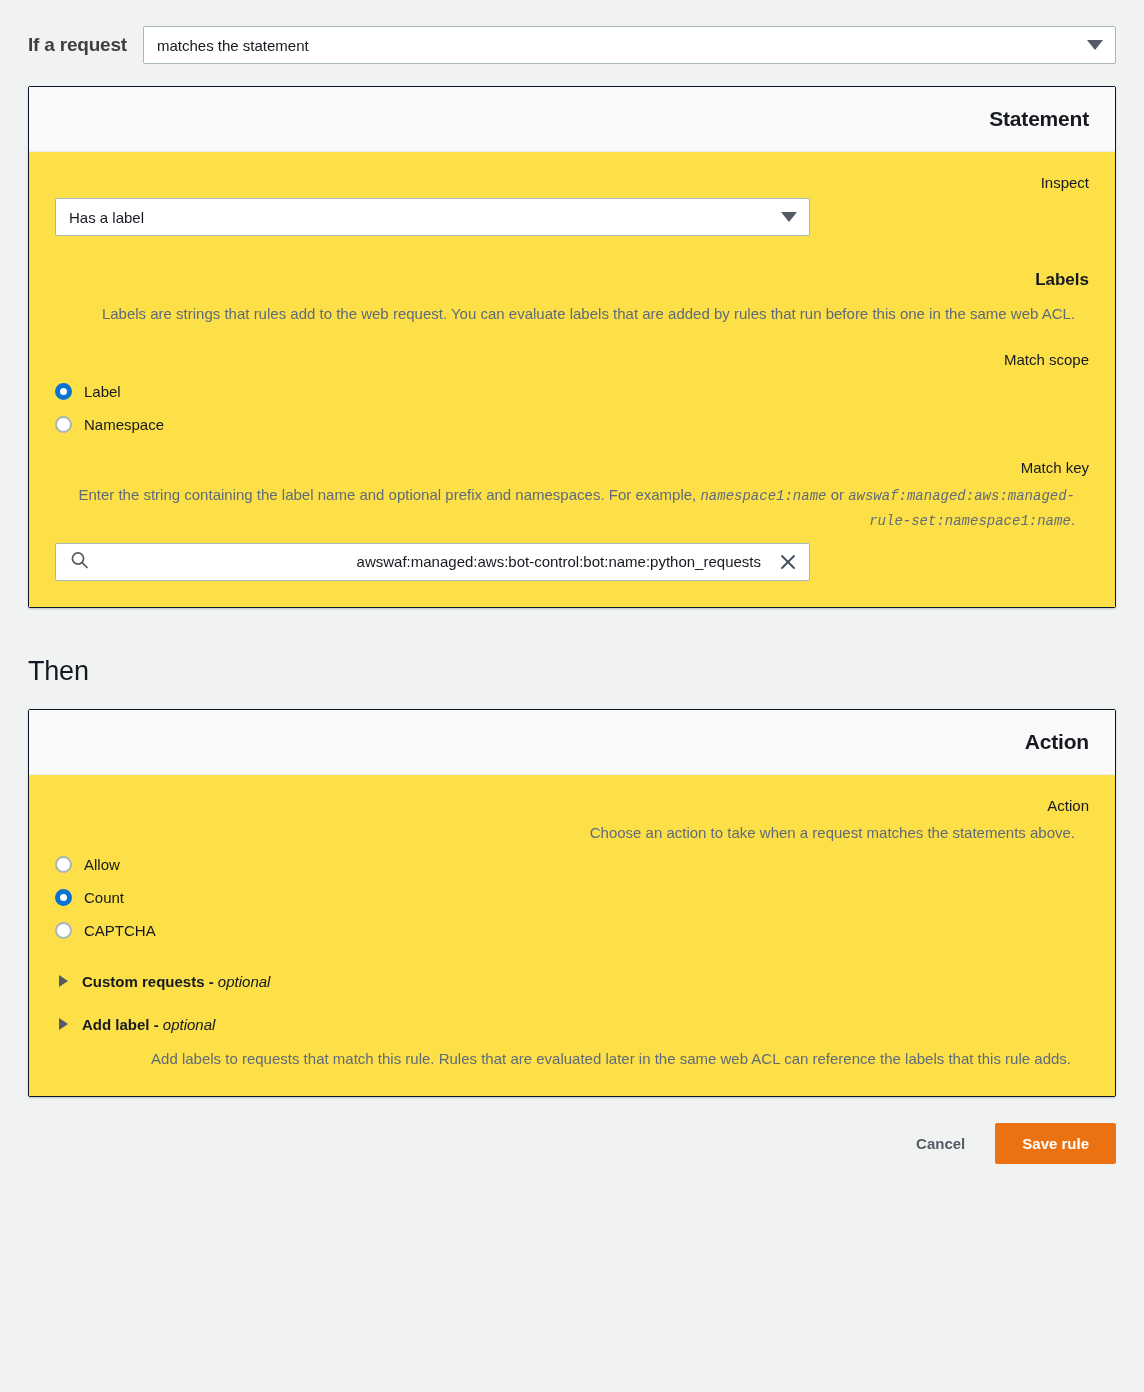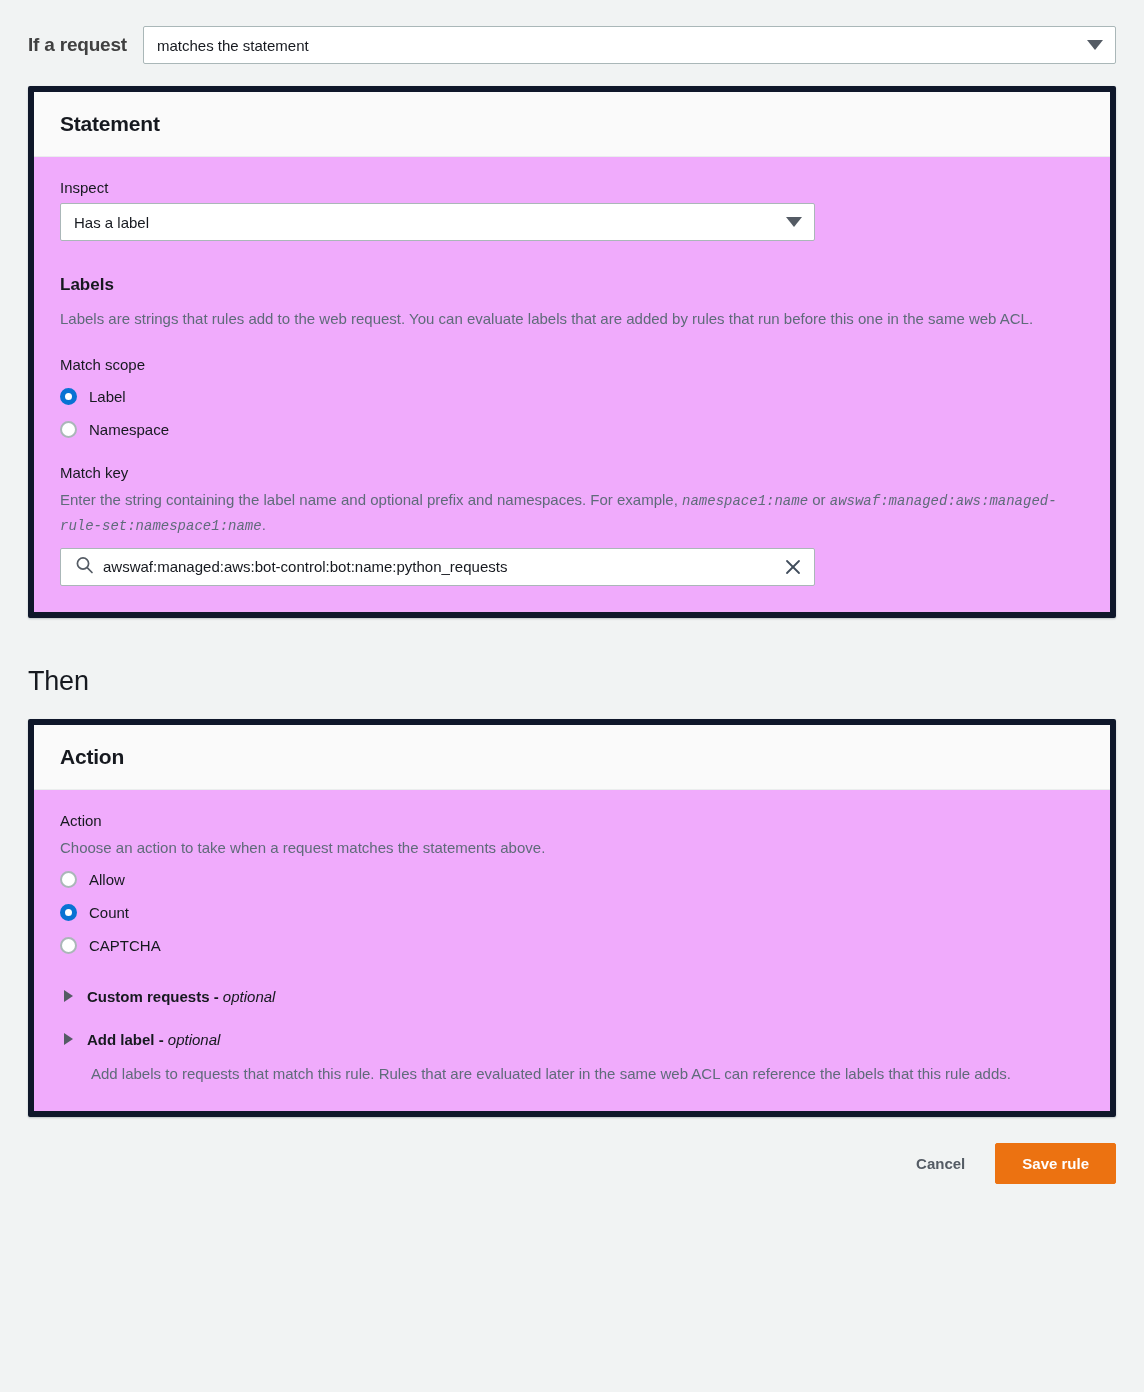--- a/index.html
+++ b/index.html
@@ -31,33 +31,34 @@
     position: absolute; right: 12px; top: 50%; transform: translateY(-50%);
     width: 0; height: 0;
     border-left: 8px solid transparent;
     border-right: 8px solid transparent;
     border-top: 10px solid #545b64;
   }
 
   
   .card {
     background: #ffffff;
-    border: 6px solid #0f172a;
+    border: 1px solid #0f172a;
     border-radius: 2px;
     box-shadow: 0 1px 2px rgba(0,28,36,.22);
+    text-align: right;
   }
   .card-header {
     background: #fafafa;
     border-bottom: 1px solid #eaeded;
     padding: 20px 26px;
   }
   .card-title {
     font-size: 21px; font-weight: bold; color: #16191f; letter-spacing: -0.2px;
   }
-  .card-body { padding: 22px 26px 26px 26px; background: #f0abfc; }
+  .card-body { padding: 22px 26px 26px 26px; background: #fde047; }
 
   #statement-card { margin-top: 22px; }
 
   
   .field-label {
     font-size: 15px; color: #16191f; margin-bottom: 7px;
   }
   .desc {
     font-size: 15px; color: #5f6b7a; line-height: 1.55;
     max-width: 1020px;

